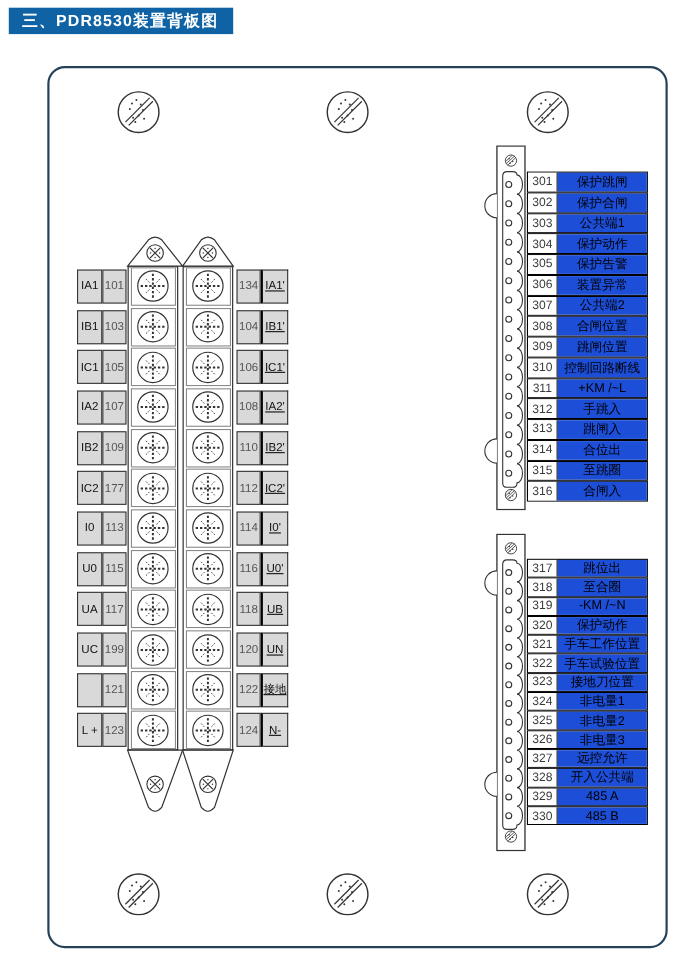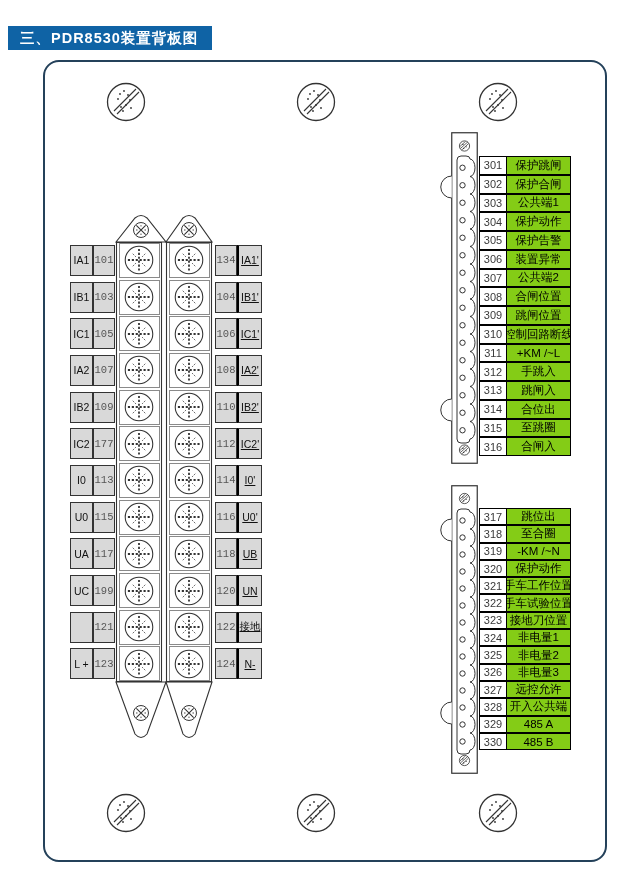--- a/index.html
+++ b/index.html
@@ -4,60 +4,60 @@
 <style>
   html,body{margin:0;padding:0;}
   body{
     width:623px;height:876px;position:relative;background:#ffffff;
     font-family:"Liberation Sans","DejaVu Sans",sans-serif;
     overflow:hidden;
   }
   .title-bar{
     position:absolute;left:8px;top:7px;height:24px;
     background:#0f63a5;color:#fff;font-weight:bold;font-size:14.5px;
-    display:flex;align-items:center;padding:0 14px 0 12px;letter-spacing:1px;margin-top:19px;
+    display:flex;align-items:center;padding:0 14px 0 12px;letter-spacing:1px;
   }
   .panel{
     position:absolute;left:43px;top:60px;width:560px;height:798px;
     border:2px solid #24415a;border-radius:16px;background:#fff;
   }
   .pscrew{position:absolute;width:40px;height:40px;}
 
   
   .tblock{position:absolute;left:25px;top:150px;width:192px;height:532px;}
   .tblock .underlay{position:absolute;left:0;top:0;}
   .tb-grid{
     position:absolute;left:0;top:30px;width:196px;display:grid;
     grid-template-columns:23px 22px 1px 46px 4px 46px 3px 22px 25px;
     grid-auto-rows:36.7px;
   }
   .cell{
     align-self:center;height:31px;box-sizing:border-box;background:#d9d9d9;
     border:1px solid #333;display:flex;align-items:center;justify-content:center;
     font-size:10.5px;color:#111;white-space:nowrap;overflow:hidden;
   }
-  .cell.num{color:#555;font-family:Liberation Mono, monospace;}
+  .cell.num{color:#555;}
   .cell.rlbl{border-left:2px solid #000;text-decoration:underline;}
   .screwcell{height:36.7px;display:flex;align-items:center;justify-content:center;}
   .screwbox{
     width:41px;height:35px;border:1px solid #8a8a8a;background:#fff;
     display:flex;align-items:center;justify-content:center;box-sizing:border-box;
   }
 
   
   .strip{position:absolute;}
-  .iotable{position:absolute;width:92px;}
+  .iotable{position:absolute;width:110px;}
   .iorow{display:flex;height:18.75px;box-sizing:border-box;border:1px solid #000;}
   .iotable.lower .iorow{height:17.3px;text-align:right;}
   .iono{
     width:27px;box-sizing:border-box;border-right:1px solid #000;background:#fff;
     color:#3a3a3a;font-size:11px;display:flex;align-items:center;justify-content:center;
   }
   .iolabel{
-    flex:1;background:#84cc16;color:#000;font-size:11.5px;
+    flex:1;background:#1d4ed8;color:#000;font-size:11.5px;
     display:flex;align-items:center;justify-content:center;white-space:nowrap;overflow:hidden;
   }
   .hidden-defs{position:absolute;width:0;height:0;overflow:hidden;}
 </style>
 </head>
 <body>
 
 <svg class="hidden-defs" aria-hidden="true">
   <defs>
     <symbol id="sym-slot" viewBox="0 0 40 40">

